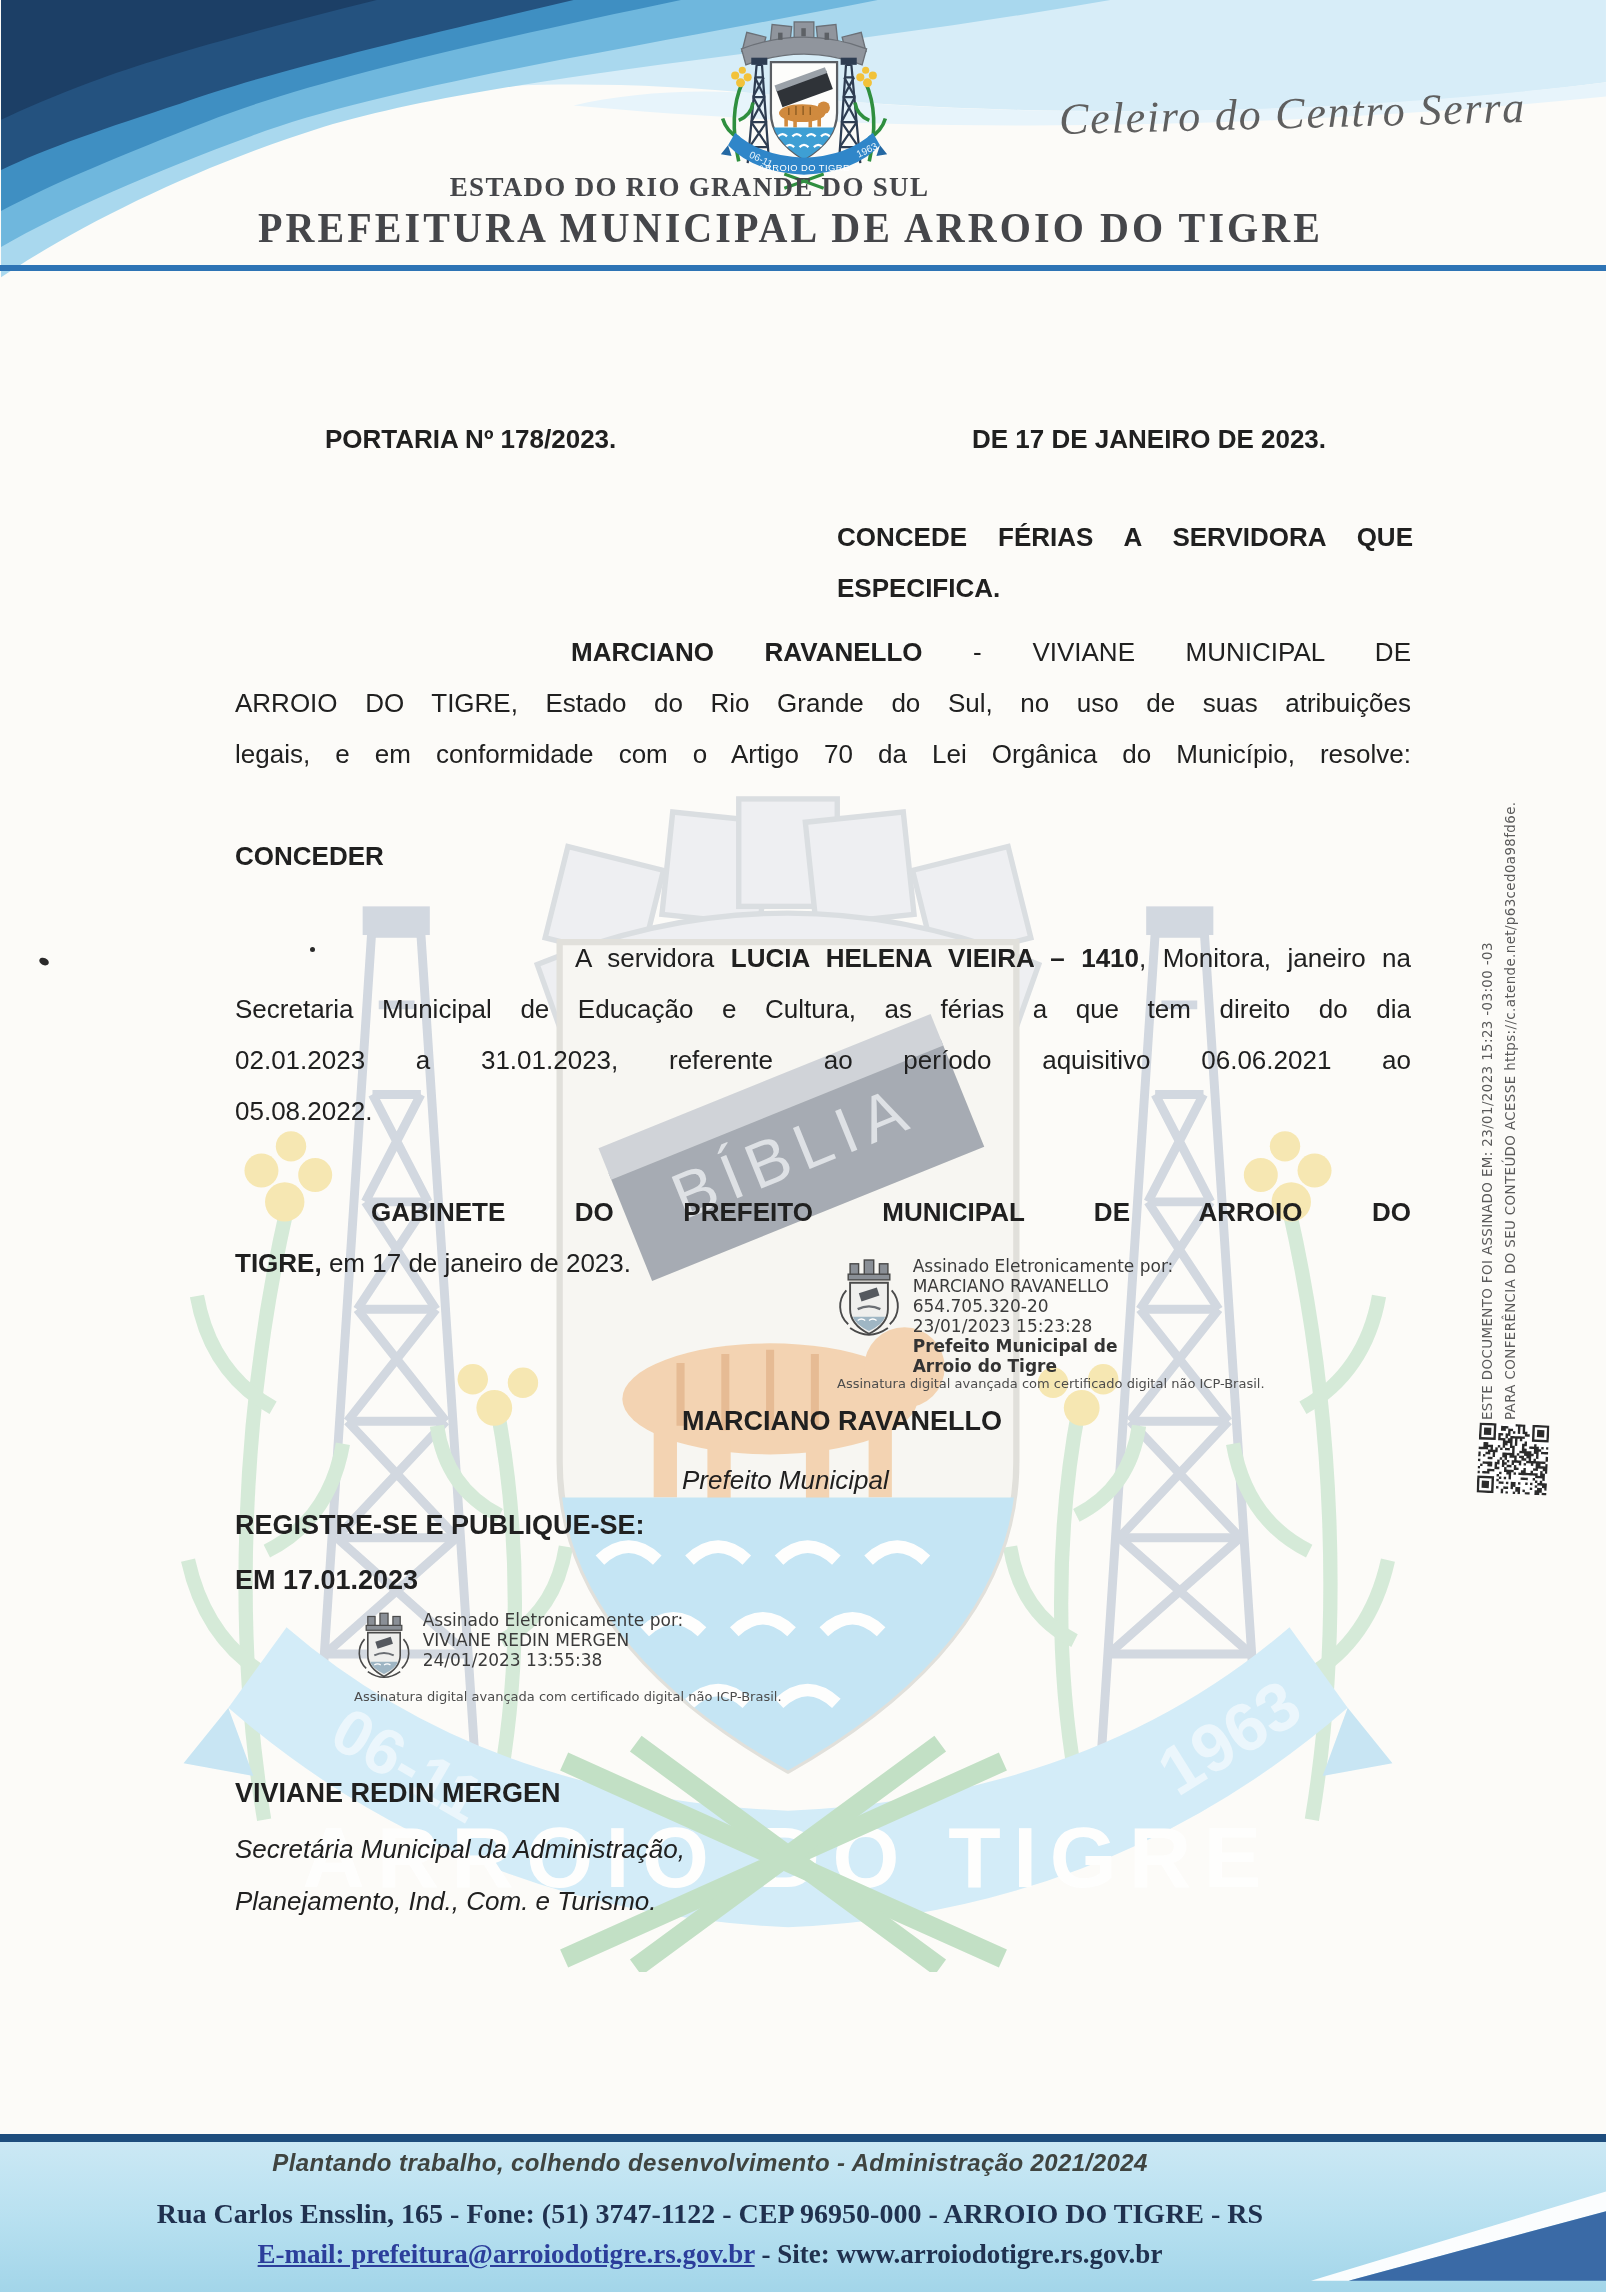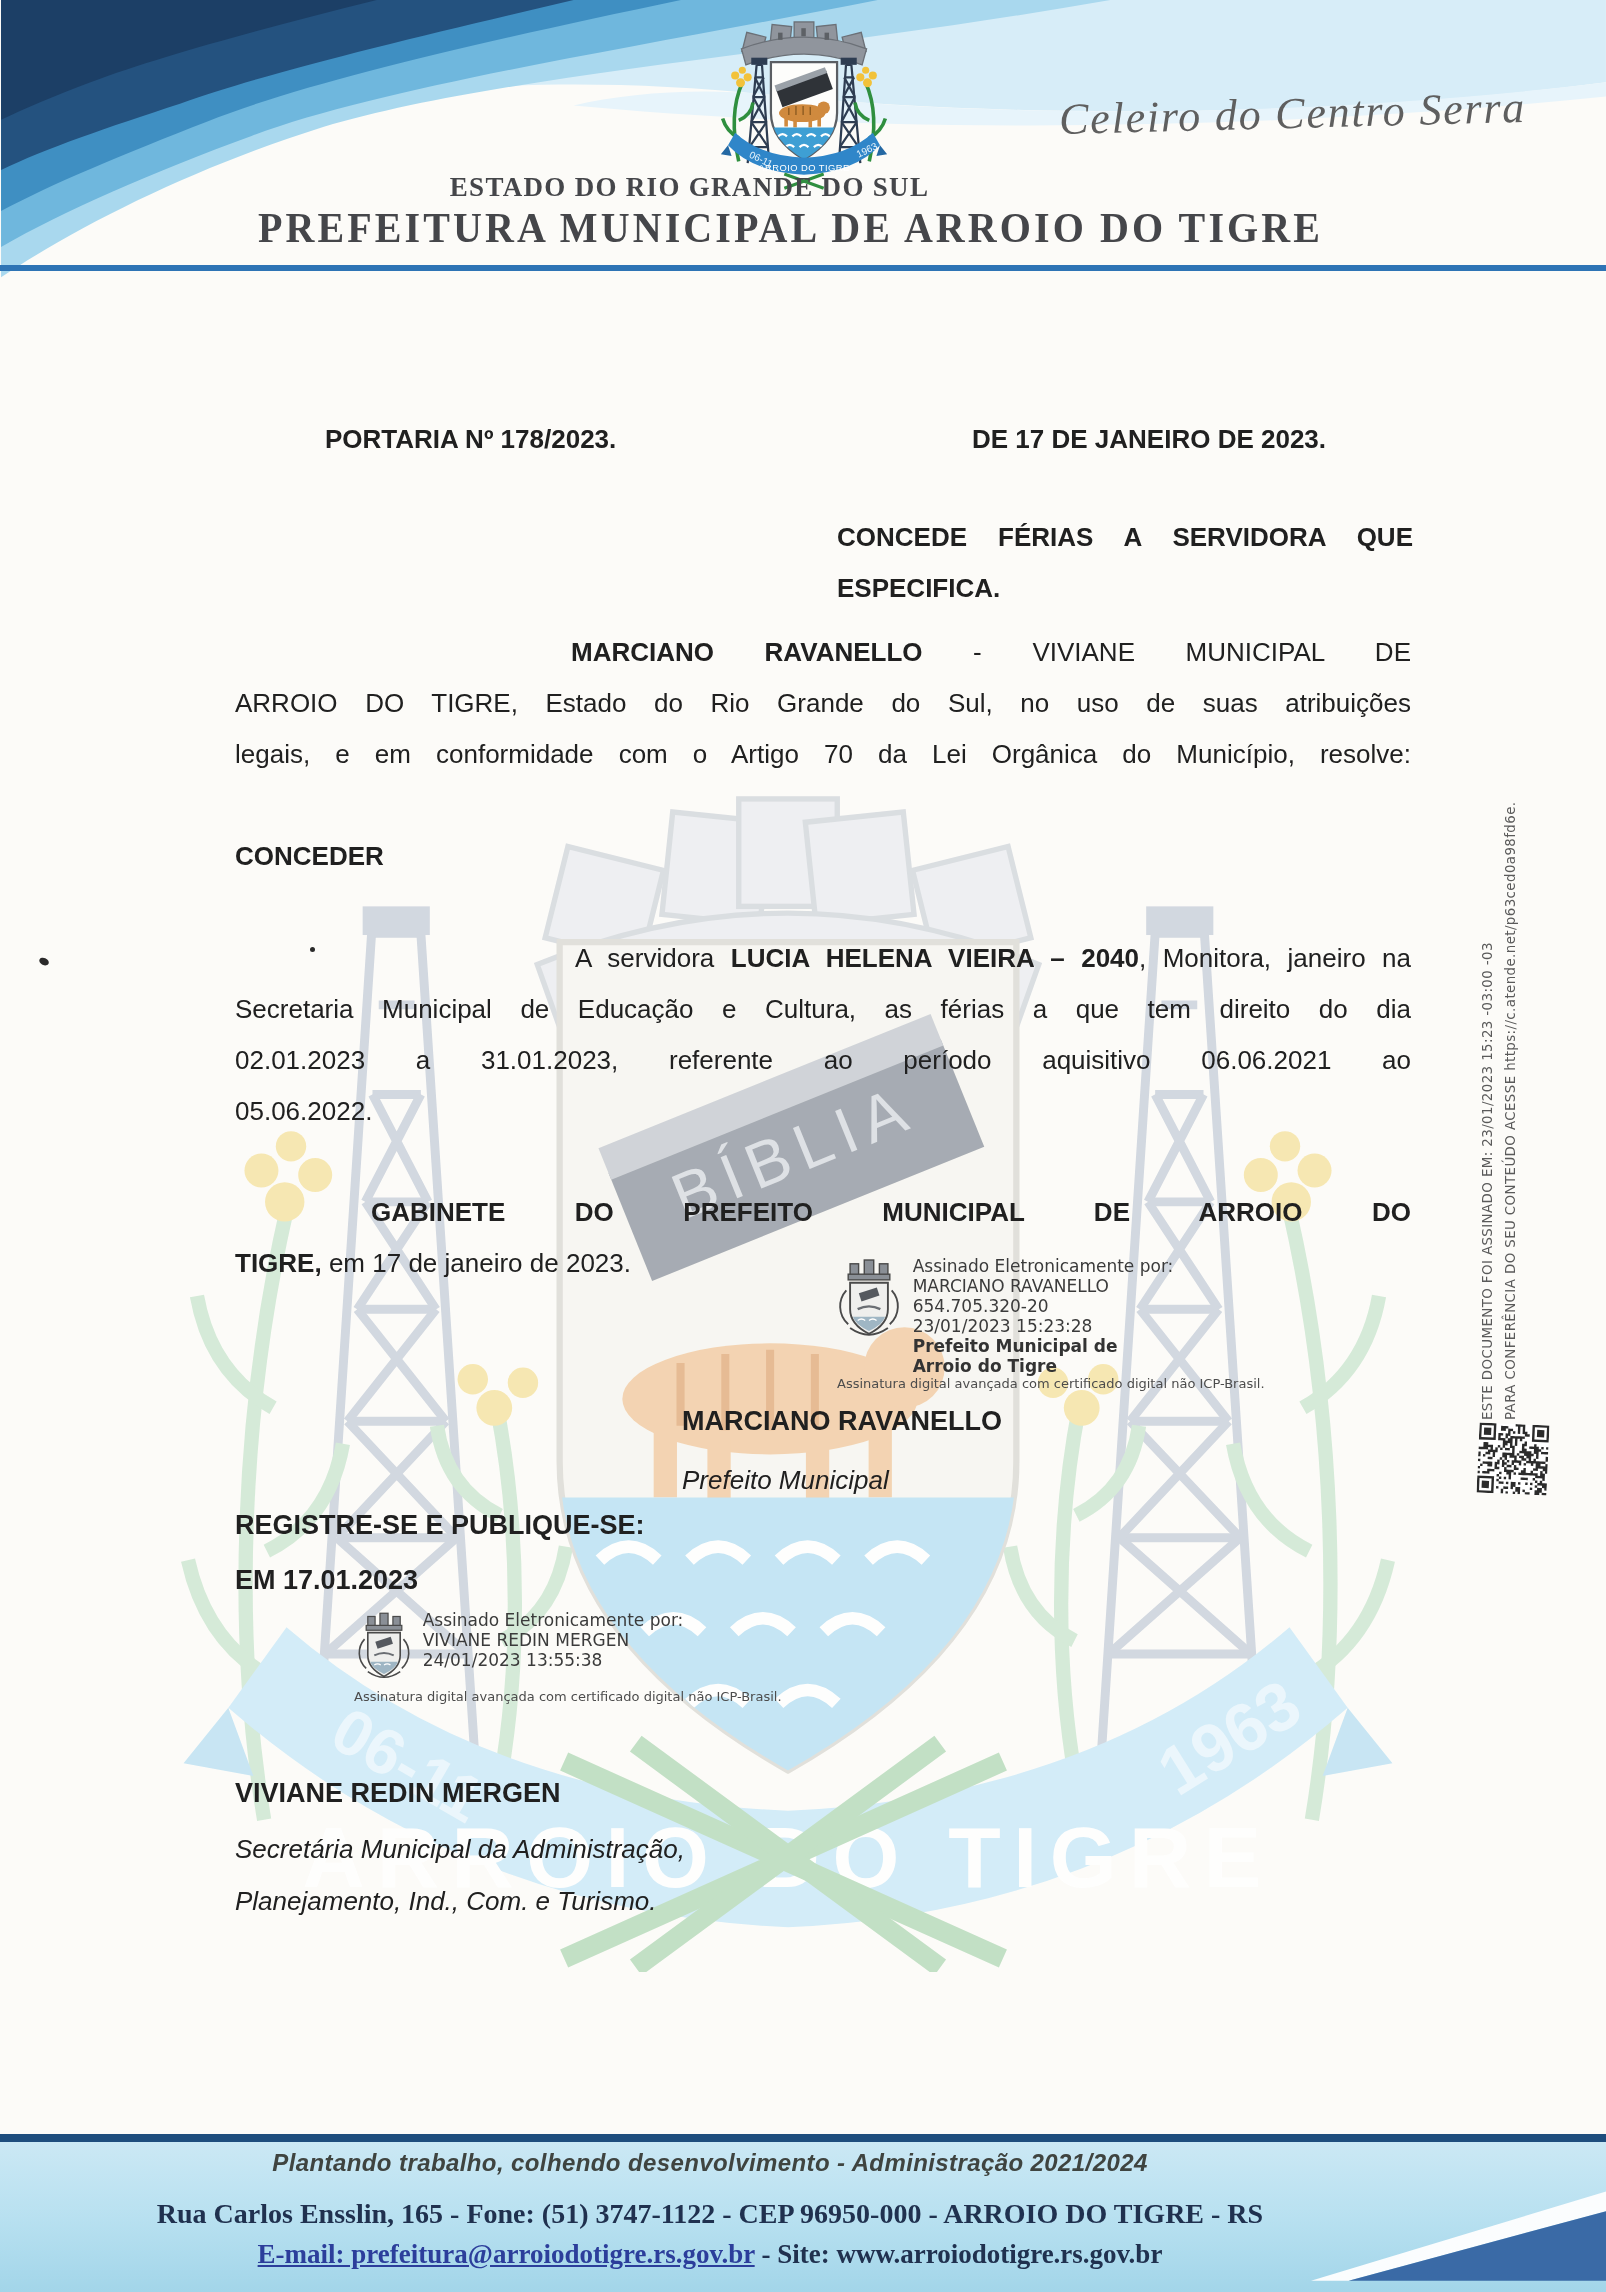--- a/index.html
+++ b/index.html
@@ -303,24 +303,24 @@
 
   <div class="para body-text" style="top:627px;">
     <div class="jline" style="padding-left:336px;"><span class="b">MARCIANO RAVANELLO</span><span> - VIVIANE MUNICIPAL DE</span></div>
     <div class="jline">ARROIO DO TIGRE, Estado do Rio Grande do Sul, no uso de suas atribuições</div>
     <div class="jline">legais, e em conformidade com o Artigo 70 da Lei Orgânica do Município, resolve:</div>
   </div>
 
   <div class="para body-text b center-block" style="top:831px;width:1111px;">CONCEDER</div>
 
   <div class="para body-text" style="top:933px;">
-    <div class="jline" style="padding-left:340px;"><span>A servidora </span><span class="b">LUCIA HELENA VIEIRA – 2040</span><span>, Monitora, janeiro na</span></div>
+    <div class="jline" style="padding-left:340px;"><span>A servidora </span><span class="b">LUCIA HELENA VIEIRA – 1410</span><span>, Monitora, janeiro na</span></div>
     <div class="jline">Secretaria Municipal de Educação e Cultura, as férias a que tem direito do dia</div>
     <div class="jline">02.01.2023 a 31.01.2023, referente ao período aquisitivo 06.06.2021 ao</div>
-    <div>05.06.2022.</div>
+    <div>05.08.2022.</div>
   </div>
 
   <div class="para body-text" style="top:1187px;">
     <div class="jline b" style="padding-left:136px;">GABINETE DO PREFEITO MUNICIPAL DE ARROIO DO</div>
     <div><span class="b">TIGRE,</span><span> em 17 de janeiro de 2023.</span></div>
   </div>
 
   <div class="stamp" style="left:836px;top:1256px;">
     <svg width="66" height="95" viewBox="0 0 74 106">
         <use href="#mini-crest"></use>

